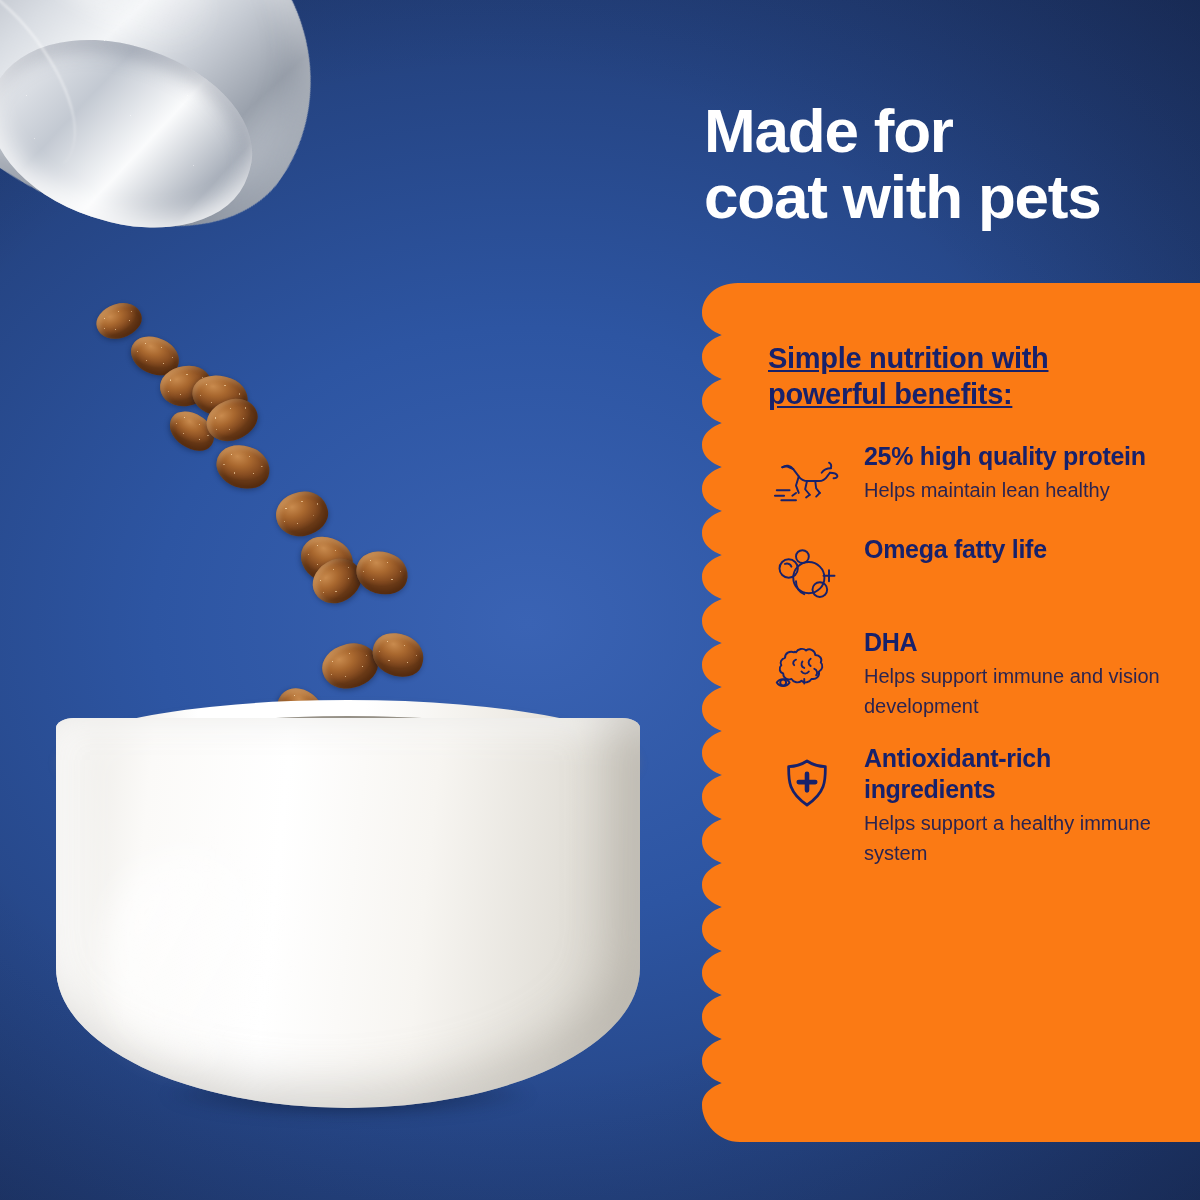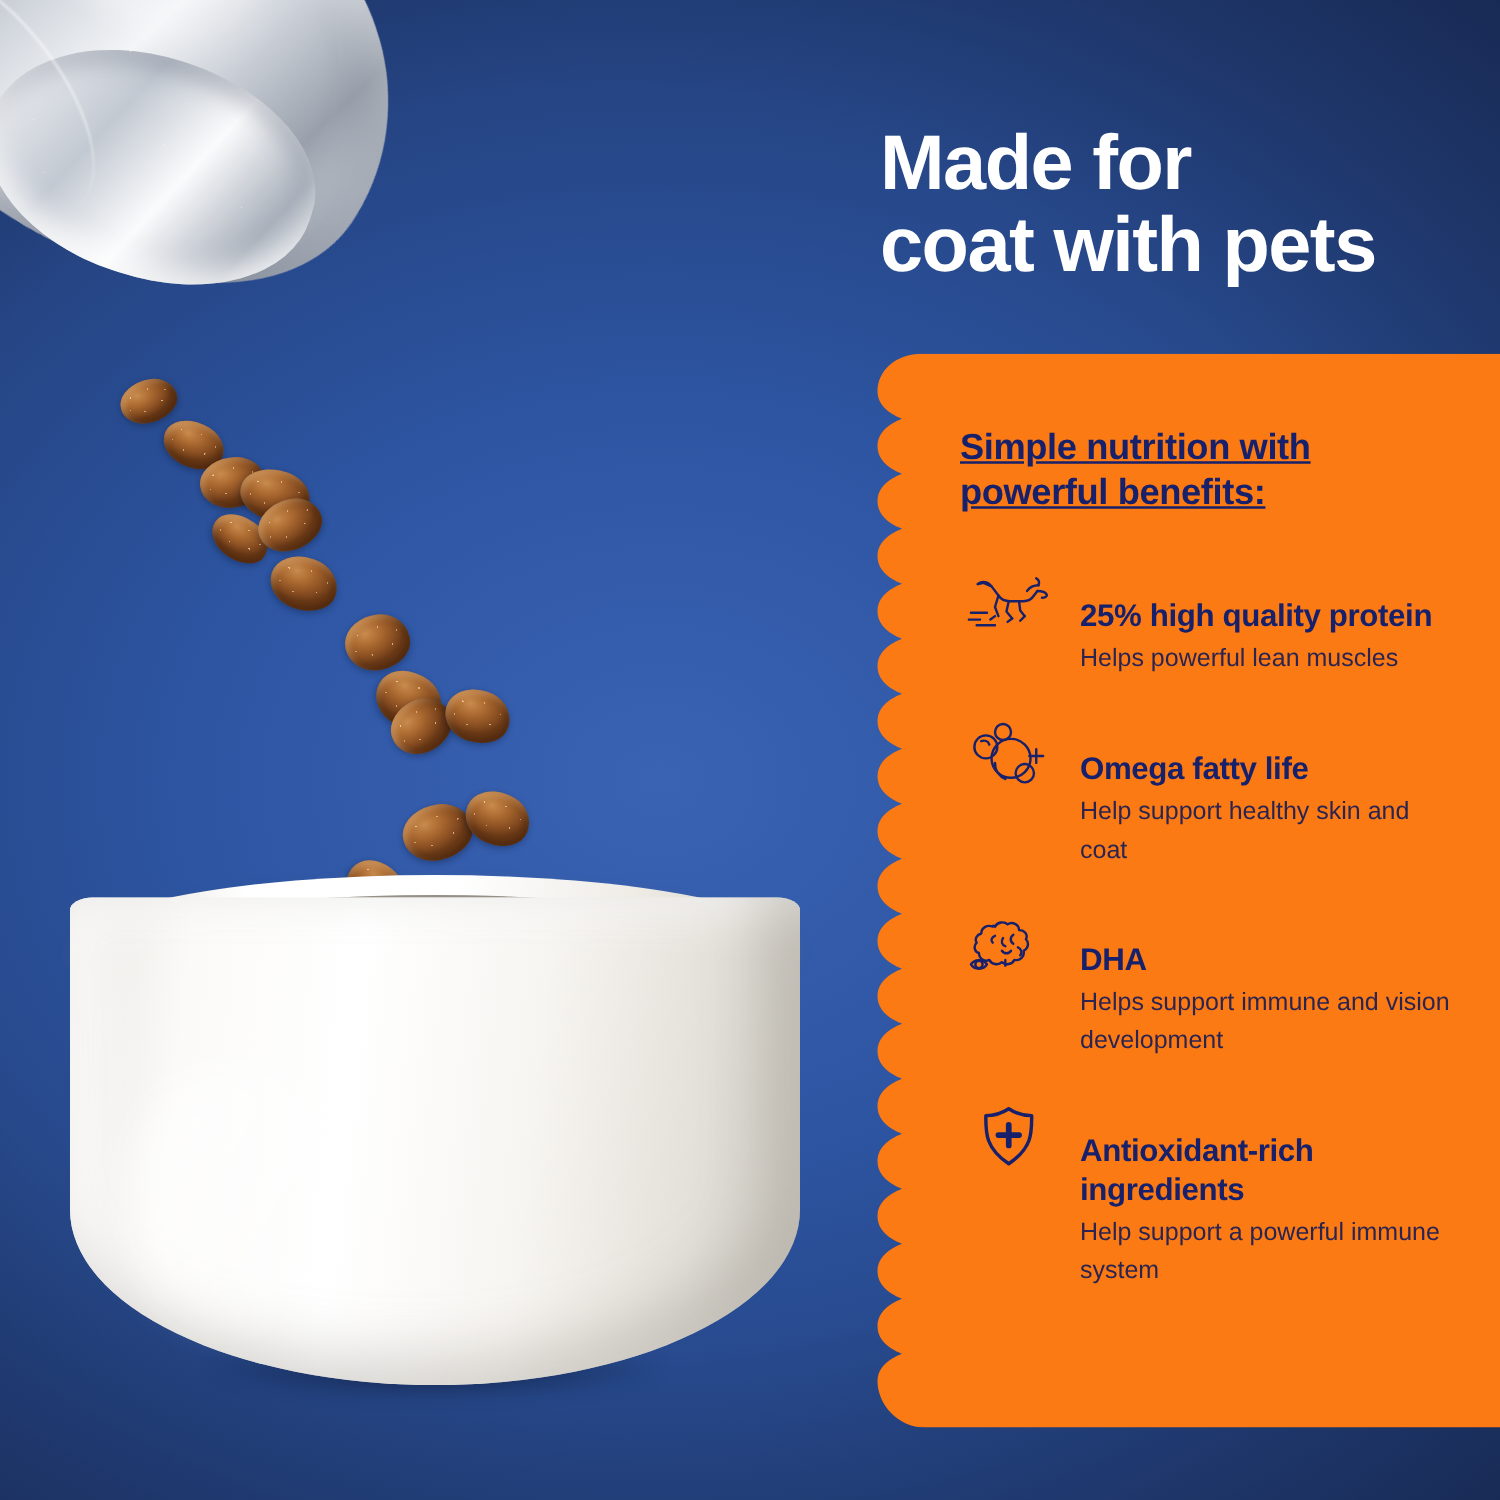--- a/index.html
+++ b/index.html
@@ -113,21 +113,21 @@
   .panel-content{position:absolute;left:694px;top:283px;width:506px;height:859px;
     box-sizing:border-box;padding:58px 40px 0 74px;}
 
   .panel-title{color:#17216b;font-weight:700;font-size:29px;line-height:1.24;
     letter-spacing:-.3px;margin:0 0 26px 0;text-decoration:underline;}
 
   .benefit{display:flex;align-items:flex-start;gap:18px;margin-bottom:19px;}
   .b-icon{flex:0 0 78px;width:78px;height:74px;display:flex;align-items:center;justify-content:center;
     padding-top:10px;box-sizing:border-box;}
   .b-icon svg{width:66px;height:60px;display:block;}
-  .b-text{flex:1 1 auto;padding-top:2px;margin-top:37px;}
+  .b-text{flex:1 1 auto;padding-top:2px;}
   .b-title{color:#17216b;font-weight:700;font-size:25px;line-height:1.24;letter-spacing:-.3px;margin:0;}
   .b-desc{color:#2b2450;font-weight:400;font-size:20px;line-height:1.52;margin:3px 0 0 0;}
 </style>
 </head>
 <body>
 
 <div id="stage">
 
   <div class="bg"></div>
   <div class="bg-vig"></div>
@@ -237,39 +237,38 @@
           <path d="M27 23l-3 10 3 8"></path>
           <path d="M36 28l-2 9 5 6"></path>
           <path d="M45 28l1 8 4 5"></path>
           <path d="M21 15l-7-3-5 1"></path>
           <path d="M24 41l-4 3M39 43l-4 3M50 41l-4 4"></path>
           <path d="M3 38h14M1 44h10M8 49h16"></path>
         </svg>
       </div>
       <div class="b-text">
         <p class="b-title">25% high quality protein</p>
-        <p class="b-desc">Helps powerful lean muscles</p>
+        <p class="b-desc">Helps maintain lean healthy</p>
       </div>
     </div>
 
     <div class="benefit">
       <div class="b-icon">
         <svg viewBox="0 0 72 56" fill="none" stroke="#17216b" stroke-width="2.1" stroke-linecap="round" stroke-linejoin="round">
           <circle cx="38" cy="32" r="17"></circle>
           <circle cx="16" cy="22" r="10"></circle>
           <circle cx="31" cy="9" r="7"></circle>
           <circle cx="50" cy="45" r="8"></circle>
           <path d="M12 17c3-1 6 0 7 3"></path>
           <path d="M24 36c0 7 4 12 9 14"></path>
           <path d="M60 24v12M54 30h12"></path>
         </svg>
       </div>
       <div class="b-text">
         <p class="b-title">Omega fatty life</p>
-        <p class="b-desc">Help support healthy skin and coat</p>
       </div>
     </div>
 
     <div class="benefit">
       <div class="b-icon">
         <svg viewBox="0 0 72 56" fill="none" stroke="#17216b" stroke-width="2.1" stroke-linecap="round" stroke-linejoin="round">
           <path d="M22 12c-5-2-10 1-10 6 -4 1-6 5-4 8 -3 3-2 8 2 9 0 5 5 8 9 6 2 4 8 5 11 2 3 3 9 2 11-2 5 1 9-3 8-8 4-2 5-7 2-10 2-4-1-8-6-8 0-5-6-8-10-5 -3-3-9-2-11 2 -1-1-2-1-2 0z"></path>
           <path d="M24 20c-3 1-4 4-2 6"></path>
           <path d="M31 22c-2 3-1 6 2 7"></path>
           <path d="M40 19c-3 2-3 6 0 8"></path>
@@ -288,18 +287,18 @@
 
     <div class="benefit">
       <div class="b-icon">
         <svg viewBox="0 0 72 56" fill="none" stroke="#17216b" stroke-width="3" stroke-linecap="round" stroke-linejoin="round">
           <path d="M36 4c-6 4-13 6-20 6 0 14-1 28 20 42 21-14 20-28 20-42-7 0-14-2-20-6z"></path>
           <path d="M36 18v18M27 27h18" stroke-width="5"></path>
         </svg>
       </div>
       <div class="b-text">
         <p class="b-title">Antioxidant-rich ingredients</p>
-        <p class="b-desc">Help support a powerful immune system</p>
+        <p class="b-desc">Helps support a healthy immune system</p>
       </div>
     </div>
   </div>
 
 </div>
 
 </body></html>

